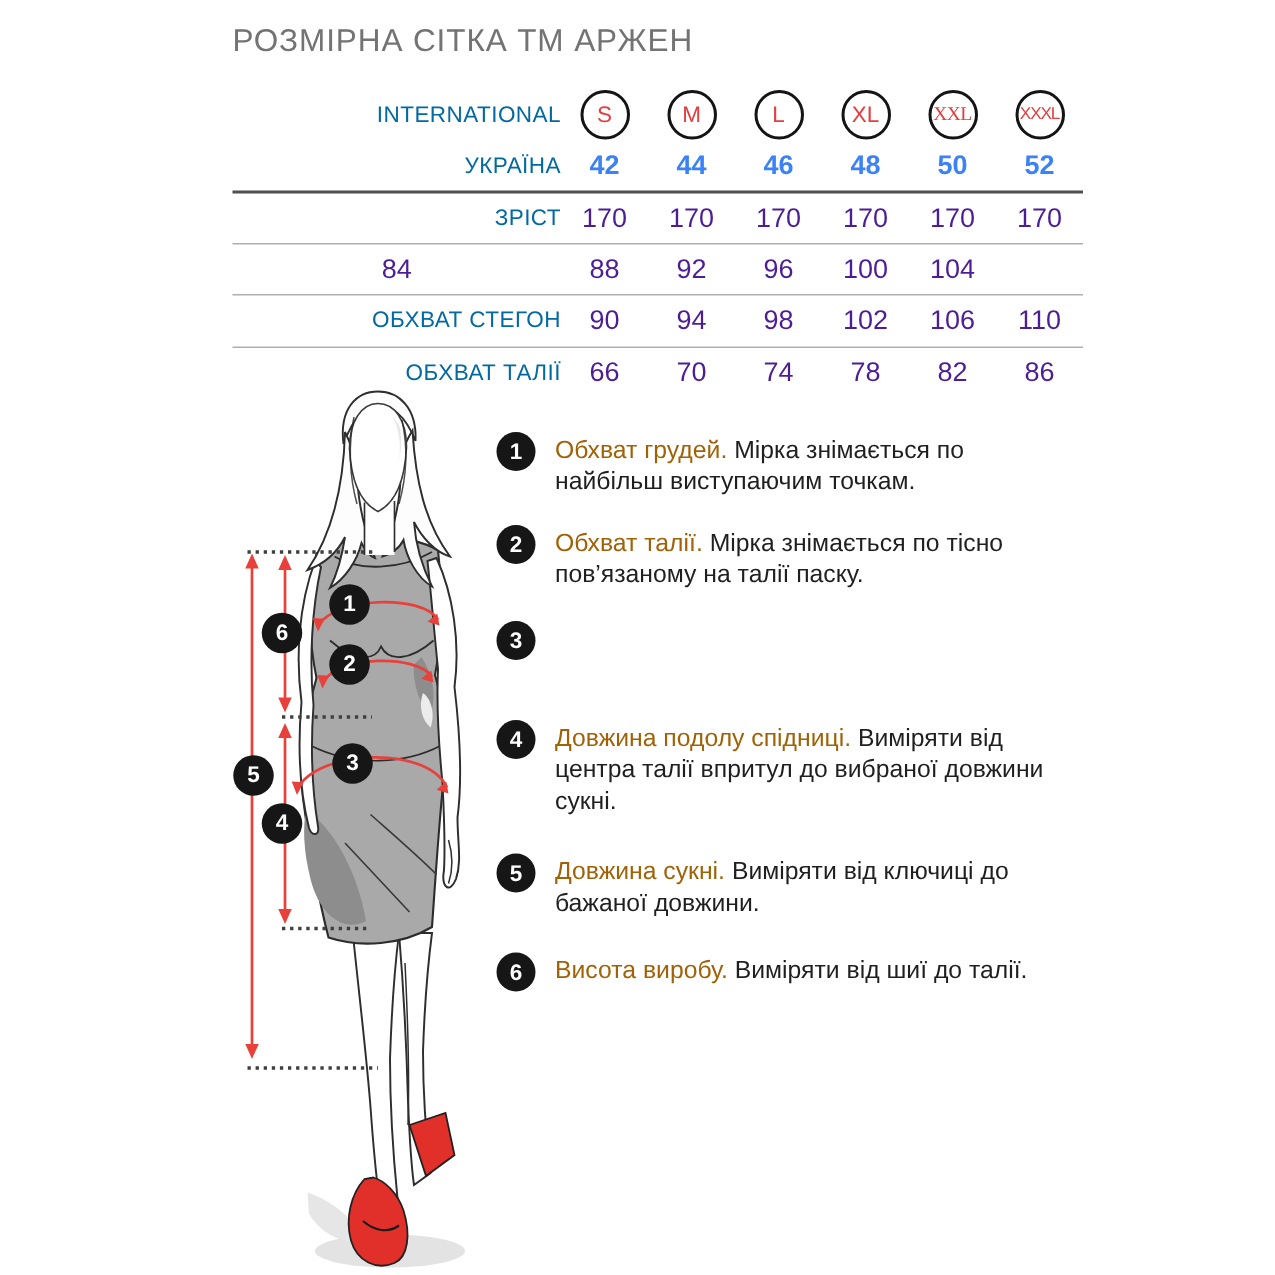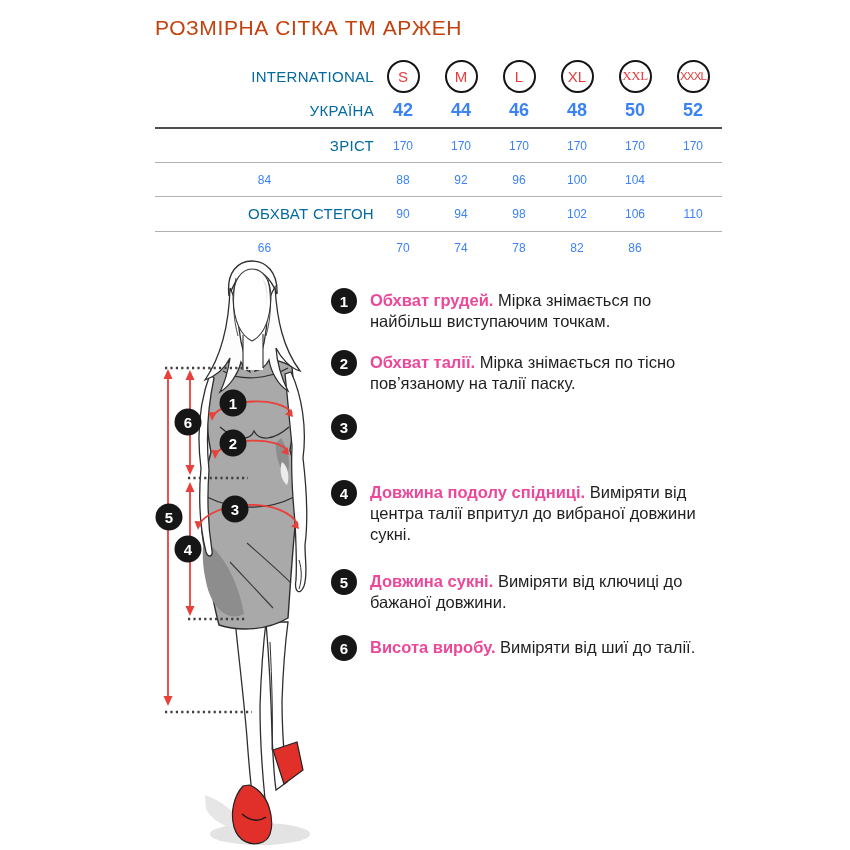--- a/index.html
+++ b/index.html
@@ -3,51 +3,51 @@
 <meta charset="utf-8">
 <style>
   html,body{margin:0;padding:0;background:#fff;}
   #canvas{
     position:relative;width:850px;height:850px;background:#ffffff;overflow:hidden;
     font-family:"Liberation Sans", sans-serif;color:#1d1d1d;
   }
   
   .title{
     position:absolute;left:155px;top:16px;font-size:21px;letter-spacing:.6px;
-    color:#c2410c;font-weight:400;
+    color:#737373;font-weight:400;
   }
   
   .size-table{position:absolute;left:155px;top:58px;width:567px;}
   .t-row{display:grid;grid-template-columns:219px repeat(6,58px);align-items:center;}
   .t-row.r-intl{height:36px;}
   .t-row.r-ukr{height:33px;}
   .t-row.r-body{height:33.2px;border-bottom:1px solid #b0b0b0;}
   .t-row.r-body.last{border-bottom:none;}
   .t-divider{border-top:2px solid #4f4f4f;height:0;}
   .t-label{font-size:15px;letter-spacing:.3px;color:#0369a1;text-align:right;}
   .t-cell{text-align:center;display:flex;justify-content:center;align-items:center;}
   .t-ukr-val{font-size:18px;font-weight:600;color:#3b82f6;}
-  .t-body-val{font-size:12px;color:#3b82f6;}
+  .t-body-val{font-size:18px;color:#4c1d95;}
   .size-circle{
     width:29px;height:29px;border:2px solid #141414;border-radius:50%;
     display:flex;align-items:center;justify-content:center;flex:0 0 auto;
   }
   .size-circle span{color:#e73c3e;font-size:15px;white-space:nowrap;}
   .size-circle.sz3 span{font-size:13px;letter-spacing:-.4px;font-family:Liberation Serif, serif;}
   .size-circle.sz4 span{font-size:11.5px;letter-spacing:-.8px;}
   
   .legend{position:absolute;left:331px;top:0;width:412px;height:850px;}
   .legend-item{position:absolute;display:flex;gap:13px;align-items:flex-start;}
   .legend-num{
     width:26px;height:26px;border-radius:50%;background:#161616;color:#fff;
     display:flex;align-items:center;justify-content:center;
     font-size:15px;font-weight:700;flex:0 0 auto;
   }
   .legend-text{width:338px;font-size:16.5px;line-height:21px;color:#1f1f1f;margin-top:2px;}
-  .legend-text b{font-weight:700;color:#ec4899;}
+  .legend-text b{font-weight:400;color:#a16207;}
   
   .figure{position:absolute;left:145px;top:258px;}
   .fig-marker-text{font-size:15px;font-weight:700;fill:#ffffff;}
 </style>
 </head>
 <body>
 
 <div id="canvas">
 
   <div class="title">РОЗМІРНА СІТКА ТМ АРЖЕН</div>
@@ -164,20 +164,21 @@
           <span class="t-body-val">102</span>
         </div>
         <div class="t-cell">
           <span class="t-body-val">106</span>
         </div>
         <div class="t-cell">
           <span class="t-body-val">110</span>
         </div>
       </div>
       <div class="t-row r-body last">
+        <div class="t-label">ОБХВАТ ТАЛІЇ</div>
         <div class="t-cell">
           <span class="t-body-val">66</span>
         </div>
         <div class="t-cell">
           <span class="t-body-val">70</span>
         </div>
         <div class="t-cell">
           <span class="t-body-val">74</span>
         </div>
         <div class="t-cell">

